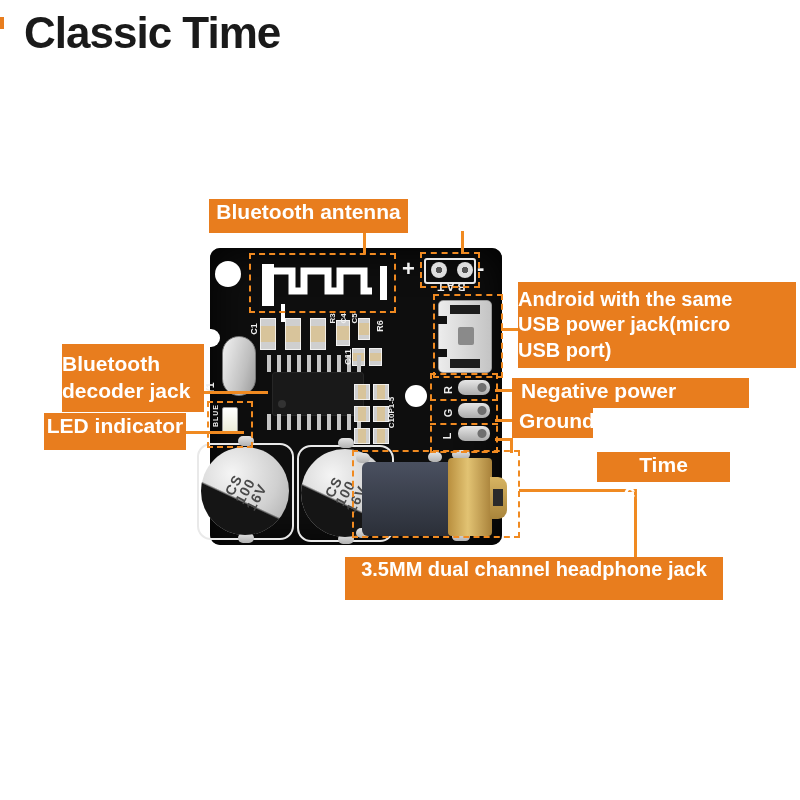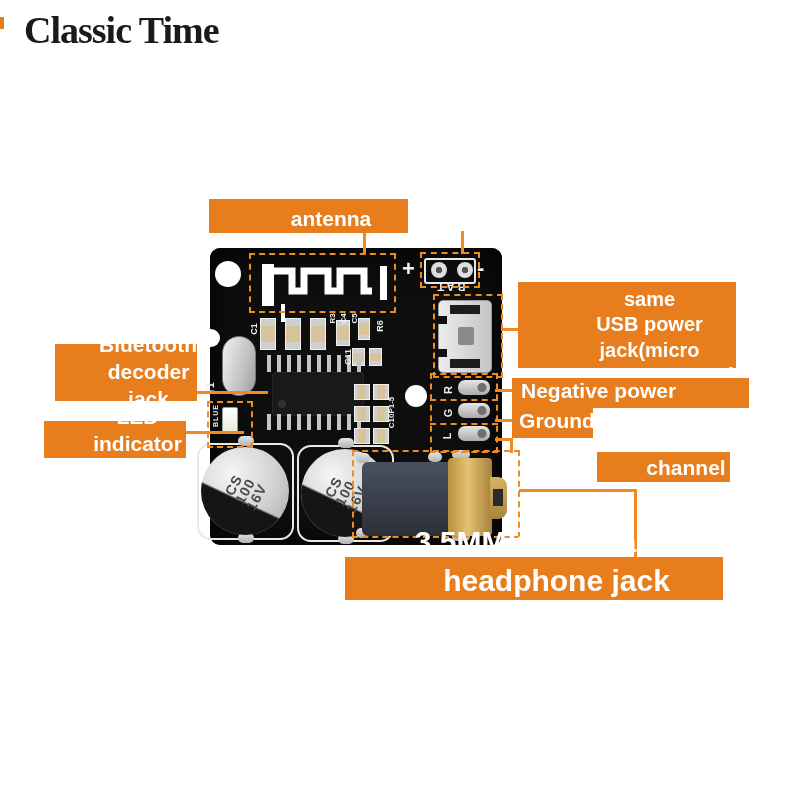--- a/index.html
+++ b/index.html
@@ -1,25 +1,25 @@
 <!DOCTYPE html>
 <html style="--accent: #E87D1E; --accent_line: #F08A21; --brand_text: #1A1A1A; --board: #0E0E0E; --gold: #C9A24B;"><head>
 <meta charset="utf-8">
 <style>
   html,body{margin:0;padding:0;background:#fff;}
   .scene{position:relative;width:800px;height:800px;background:#fff;overflow:hidden;
          font-family:"Liberation Sans",sans-serif;}
   
-  .brand{position:absolute;left:24px;top:8px;font-size:38px;font-weight:700;
-         color:var(--brand_text);letter-spacing:-1px;z-index:8;font-family:Liberation Serif, serif;}
+  .brand{position:absolute;left:24px;top:8px;font-size:44px;font-weight:700;
+         color:var(--brand_text);letter-spacing:-1px;z-index:8;}
   .logo-sliver{position:absolute;left:0;top:17px;width:4px;height:12px;background:var(--accent);z-index:8;}
   
   .lbl{position:absolute;background:var(--accent);color:#fff;font-weight:700;font-size:21px;
-       line-height:1.28;display:flex;flex-direction:column;align-items:flex-end;justify-content:center;
-       text-align:center;z-index:7;box-sizing:border-box;padding-left:45px;}
+       line-height:1.28;display:flex;flex-direction:column;align-items:flex-start;justify-content:center;
+       text-align:center;z-index:7;box-sizing:border-box;}
   .lbl.row{flex-direction:row;}
   .lbl.left{align-items:flex-start;padding-left:9px;text-align:left;}
   
   .line{position:absolute;background:var(--accent_line);z-index:6;}
   .dash{position:absolute;border:2px dashed var(--accent_line);z-index:5;box-sizing:border-box;}
   .dash-h{position:absolute;border-top:2px dashed var(--accent_line);z-index:5;height:0;}
   
   .board{position:absolute;left:210px;top:248px;width:292px;height:297px;background:var(--board);
          border-radius:10px;z-index:0;box-shadow:inset 0 0 40px #000;}
   .hole{position:absolute;left:215px;top:261px;width:26px;height:26px;border-radius:50%;background:#fff;z-index:2;}
@@ -187,38 +187,38 @@
   <div class="line" style="left:495px;top:438px;width:18px;height:3px;"></div>
   <div class="line" style="left:510px;top:438px;width:3px;height:15px;"></div>
   <div class="line" style="left:196px;top:391px;width:72px;height:3px;"></div>
   <div class="line" style="left:184px;top:431px;width:60px;height:3px;"></div>
   <div class="line" style="left:519px;top:489px;width:118px;height:3px;"></div>
   <div class="line" style="left:634px;top:489px;width:3px;height:69px;"></div>
 
   <div class="lbl row" style="left:209px;top:199px;width:199px;height:34px;">
     <span>Bluetooth antenna</span>
   </div>
-  <div class="lbl" style="left:518px;top:282px;width:218px;height:86px;font-size:20px;">
+  <div class="lbl" style="left:518px;top:282px;width:278px;height:86px;font-size:20px;">
     <span>Android with the same</span>
     <span>USB power jack(micro</span>
     <span>USB port)</span>
   </div>
   <div class="lbl row left" style="left:512px;top:378px;width:237px;height:30px;">
     <span>Negative power supply</span>
   </div>
   <div class="lbl row left" style="left:512px;top:408px;width:81px;height:30px;">
     <span>Ground</span>
   </div>
   <div class="lbl row" style="left:597px;top:452px;width:133px;height:30px;">
-    <span>Left channel</span>
-  </div>
-  <div class="lbl" style="left:55px;top:344px;width:142px;height:57px;">
+    <span>Time channel</span>
+  </div>
+  <div class="lbl" style="left:62px;top:344px;width:142px;height:68px;">
     <span>Bluetooth</span>
     <span>decoder jack</span>
   </div>
-  <div class="lbl row" style="left:44px;top:413px;width:142px;height:37px;margin-top:8px;">
+  <div class="lbl row" style="left:44px;top:413px;width:142px;height:37px;">
     <span>LED indicator</span>
   </div>
-  <div class="lbl row" style="left:345px;top:557px;width:378px;height:43px;font-size:30px;">
+  <div class="lbl row" style="left:345px;top:557px;width:378px;height:43px;font-size:20px;">
     <span>3.5MM dual channel headphone jack</span>
   </div>
 
 </div>
 
 </body></html>

